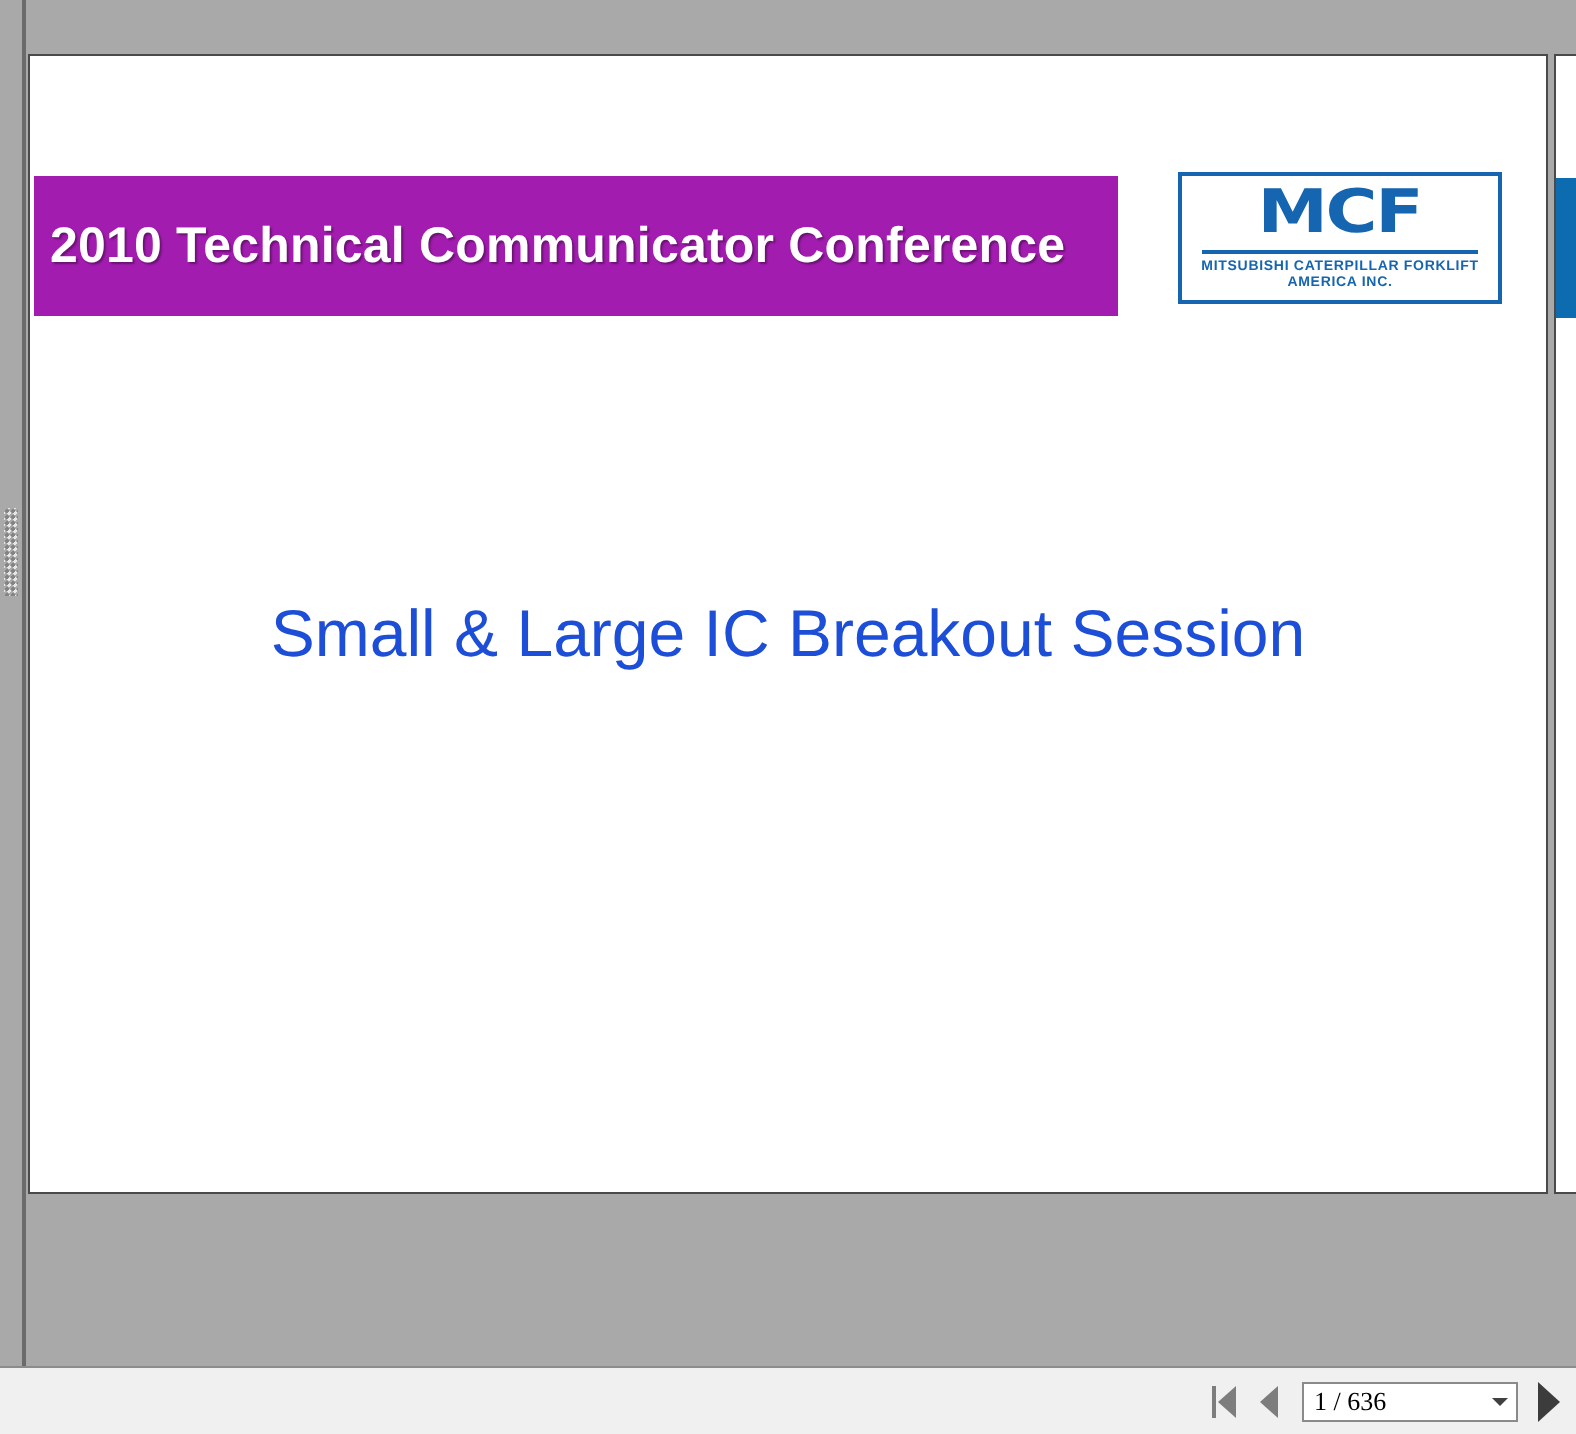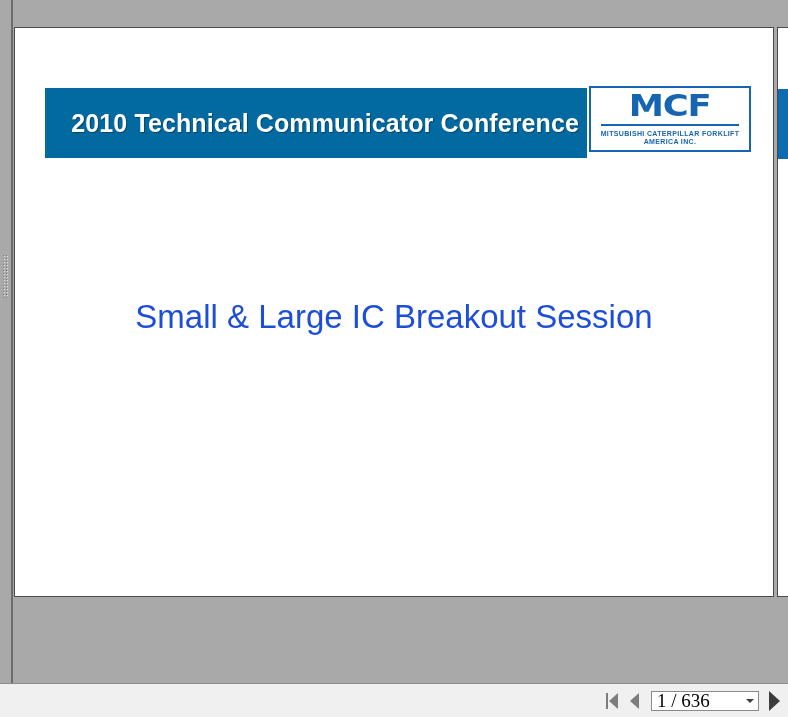--- a/index.html
+++ b/index.html
@@ -89,25 +89,24 @@
     background: #0d6cb0;
   }
 
   
   #slide-header-bar {
     position: absolute;
     left: 2px;
     top: 60px;
     width: 542px;
     height: 70px;
-    background: #0369a1;
-    display: flex;
-    align-items: center;
-    justify-content: flex-end;
-    margin-left: 28px;
+    background: #a21caf;
+    display: flex;
+    align-items: center;
+    justify-content: flex-start;
   }
   #slide-header-title {
     color: #ffffff;
     font-size: 25px;
     font-weight: bold;
     line-height: 1.2;
     text-align: center;
     letter-spacing: .1px;
     text-shadow: 1px 1px 1px rgba(0,0,0,.35);
     padding: 0 8px;
@@ -118,21 +117,21 @@
     left: 574px;
     top: 58px;
     width: 162px;
     height: 66px;
     background: #ffffff;
     border: 2px solid #1565b0;
     box-sizing: border-box;
     display: flex;
     flex-direction: column;
     align-items: center;
-    justify-content: space-between;
+    justify-content: flex-end;
     padding: 3px 4px;
   }
   #logo-mark {
     font-size: 30px;
     font-weight: bold;
     color: #1565b0;
     letter-spacing: -1px;
     line-height: 1;
     transform: scaleX(1.18);
     font-family: "DejaVu Sans", sans-serif;
@@ -210,21 +209,21 @@
     display: flex;
     align-items: center;
     margin: 0 4px 0 6px;
     position: relative;
   }
   #page-number-input {
     flex: 1;
     border: none;
     outline: none;
     font-family: "Liberation Serif", serif;
-    font-size: 19px;
+    font-size: 13px;
     color: #000;
     padding-left: 5px;
     background: transparent;
     width: 100%;
   }
   #page-combo-arrow {
     width: 16px;
     height: 18px;
     display: flex;
     align-items: center;

